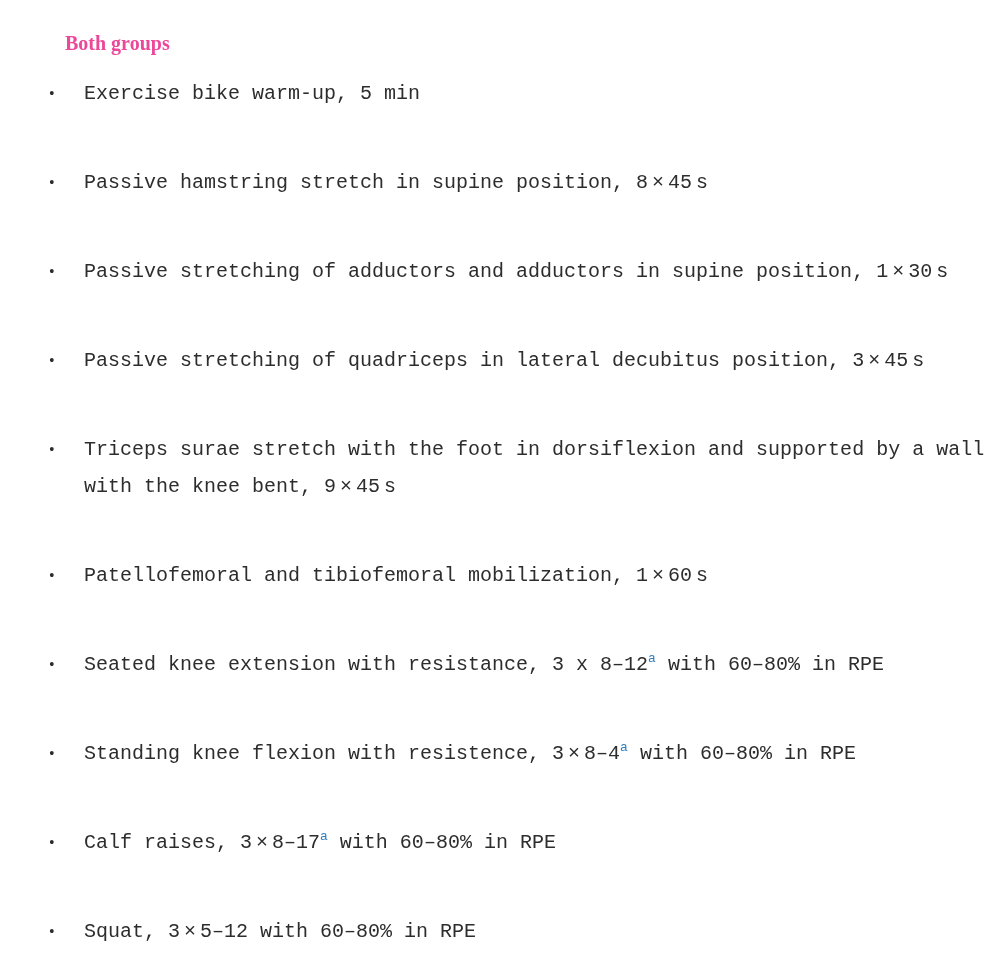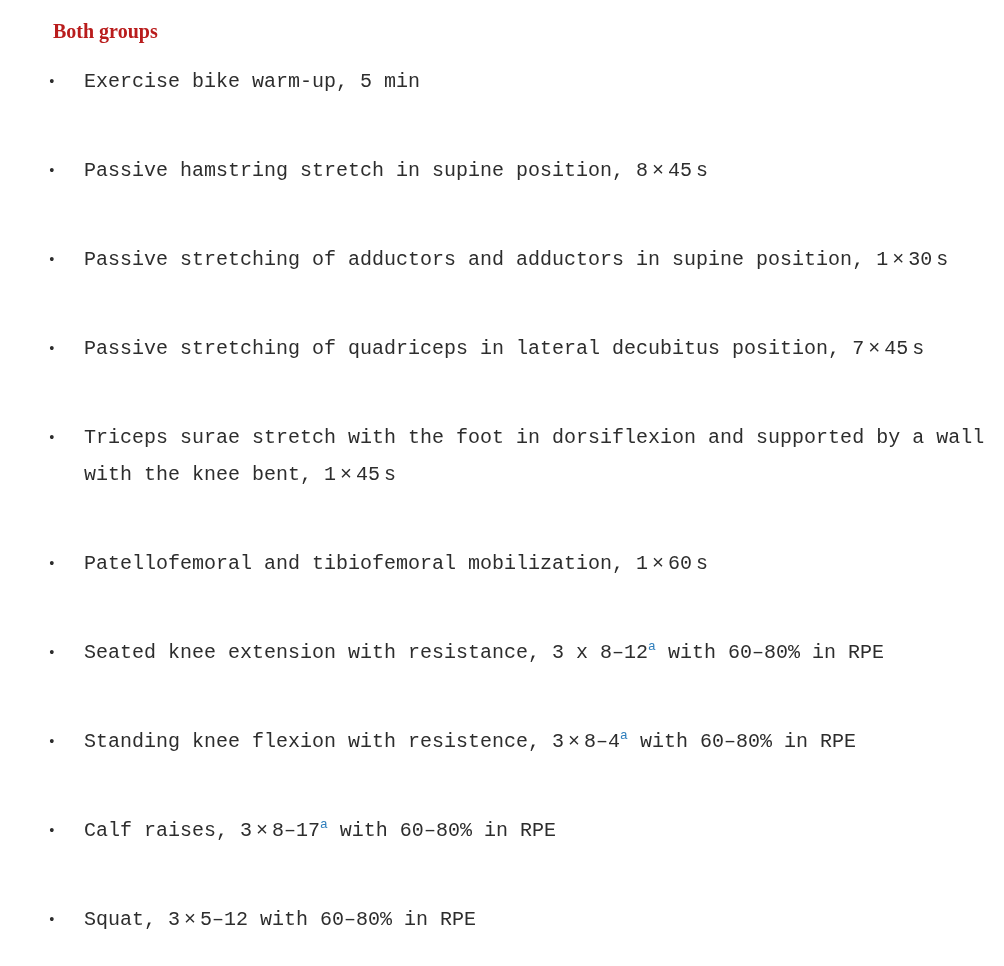--- a/index.html
+++ b/index.html
@@ -11,26 +11,26 @@
   .page {
     position: relative;
     width: 1004px;
     height: 966px;
     background: #ffffff;
     font-family: "Liberation Serif", "DejaVu Serif", serif;
     color: #2d2d2d;
     overflow: hidden;
   }
   .section-heading {
-    margin: 4px;
+    margin: 16px;
     padding: 13px 0 0 49px;
     font-size: 20px;
     line-height: 28px;
     font-weight: 700;
-    color: #b91c1c;
+    color: #ec4899;
   }
   ul.protocol-list {
     list-style: none;
     margin: 18px 0 0 0;
     padding: 0 14px 0 49px;
   }
   ul.protocol-list li {
     display: flex;
     align-items: flex-start;
     margin: 0 0 52px 0;
@@ -81,26 +81,26 @@
       <span class="item-body">Passive hamstring stretch in supine position, 8 × 45 s</span>
     </li>
 
     <li>
       <span class="bullet">•</span>
       <span class="item-body">Passive stretching of adductors and adductors in supine position, 1 × 30 s</span>
     </li>
 
     <li>
       <span class="bullet">•</span>
-      <span class="item-body">Passive stretching of quadriceps in lateral decubitus position, 7 × 45 s</span>
+      <span class="item-body">Passive stretching of quadriceps in lateral decubitus position, 3 × 45 s</span>
     </li>
 
     <li>
       <span class="bullet">•</span>
-      <span class="item-body">Triceps surae stretch with the foot in dorsiflexion and supported by a wall with the knee bent, 1 × 45 s</span>
+      <span class="item-body">Triceps surae stretch with the foot in dorsiflexion and supported by a wall with the knee bent, 9 × 45 s</span>
     </li>
 
     <li>
       <span class="bullet">•</span>
       <span class="item-body">Patellofemoral and tibiofemoral mobilization, 1 × 60 s</span>
     </li>
 
     <li>
       <span class="bullet">•</span>
       <span class="item-body"><span>Seated knee extension with resistance, 3 x 8–12</span><sup class="footnote-ref">a</sup><span> with 60–80% in RPE</span></span>

